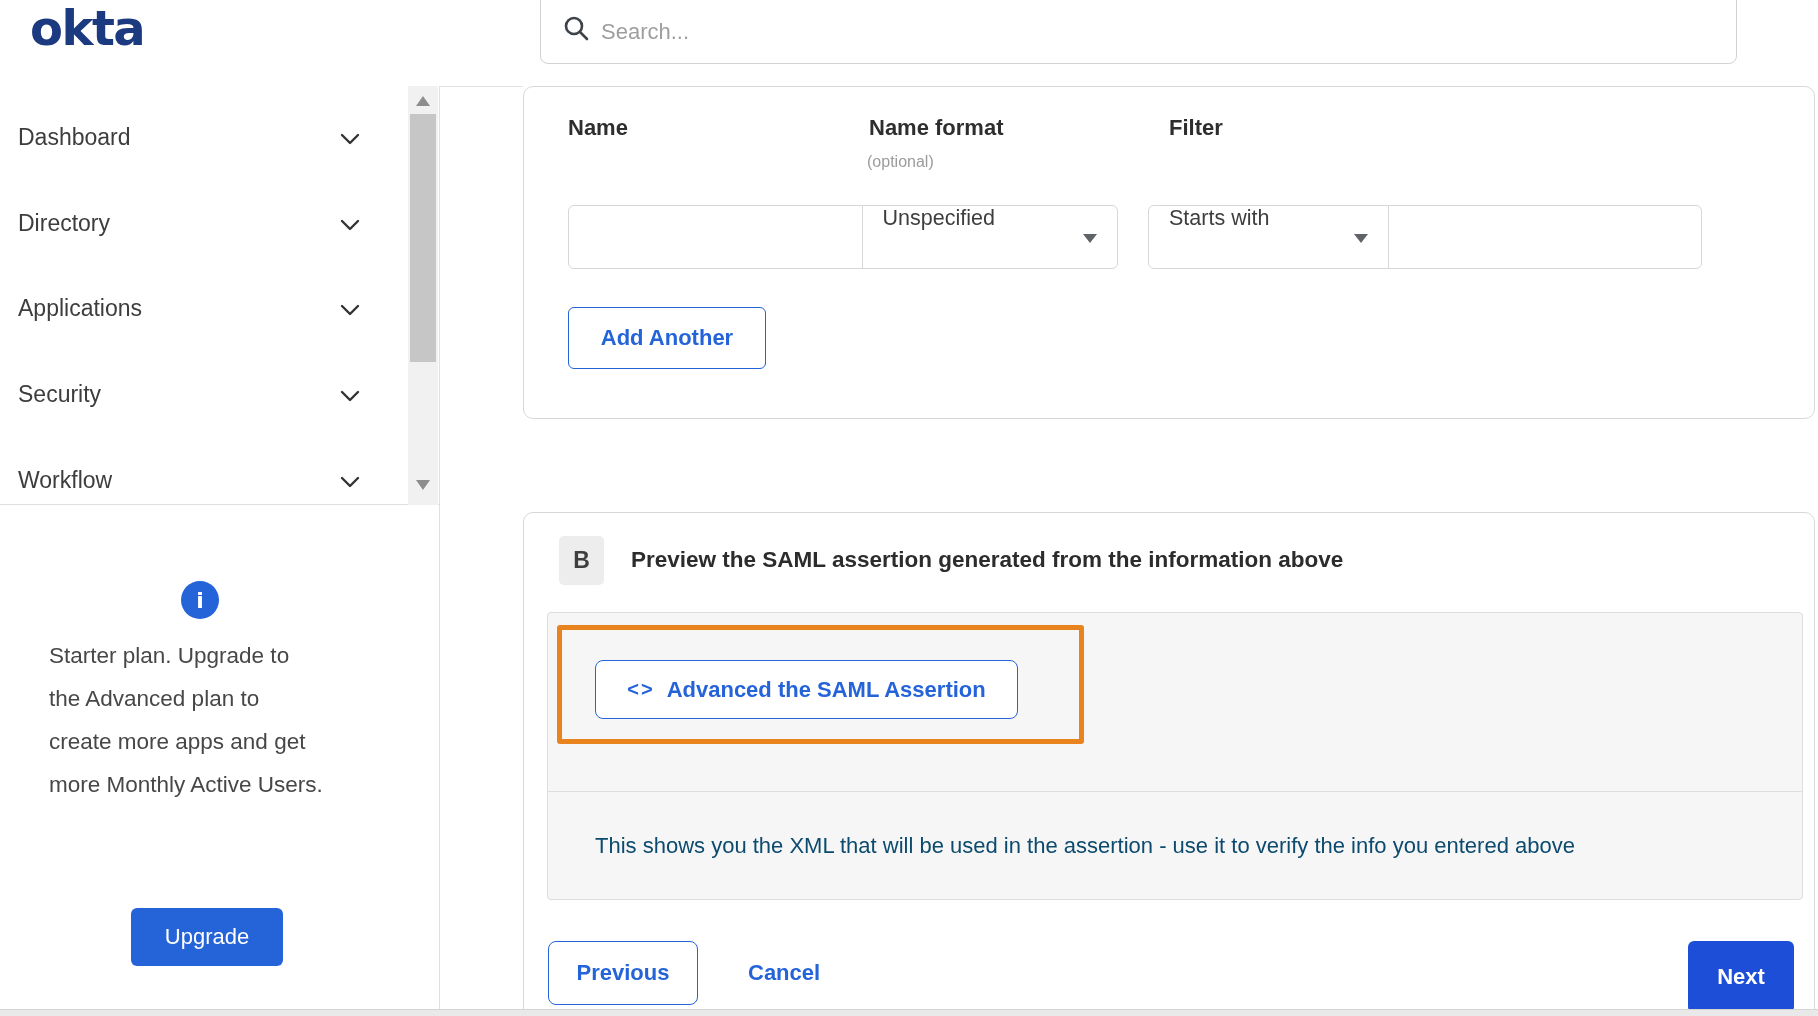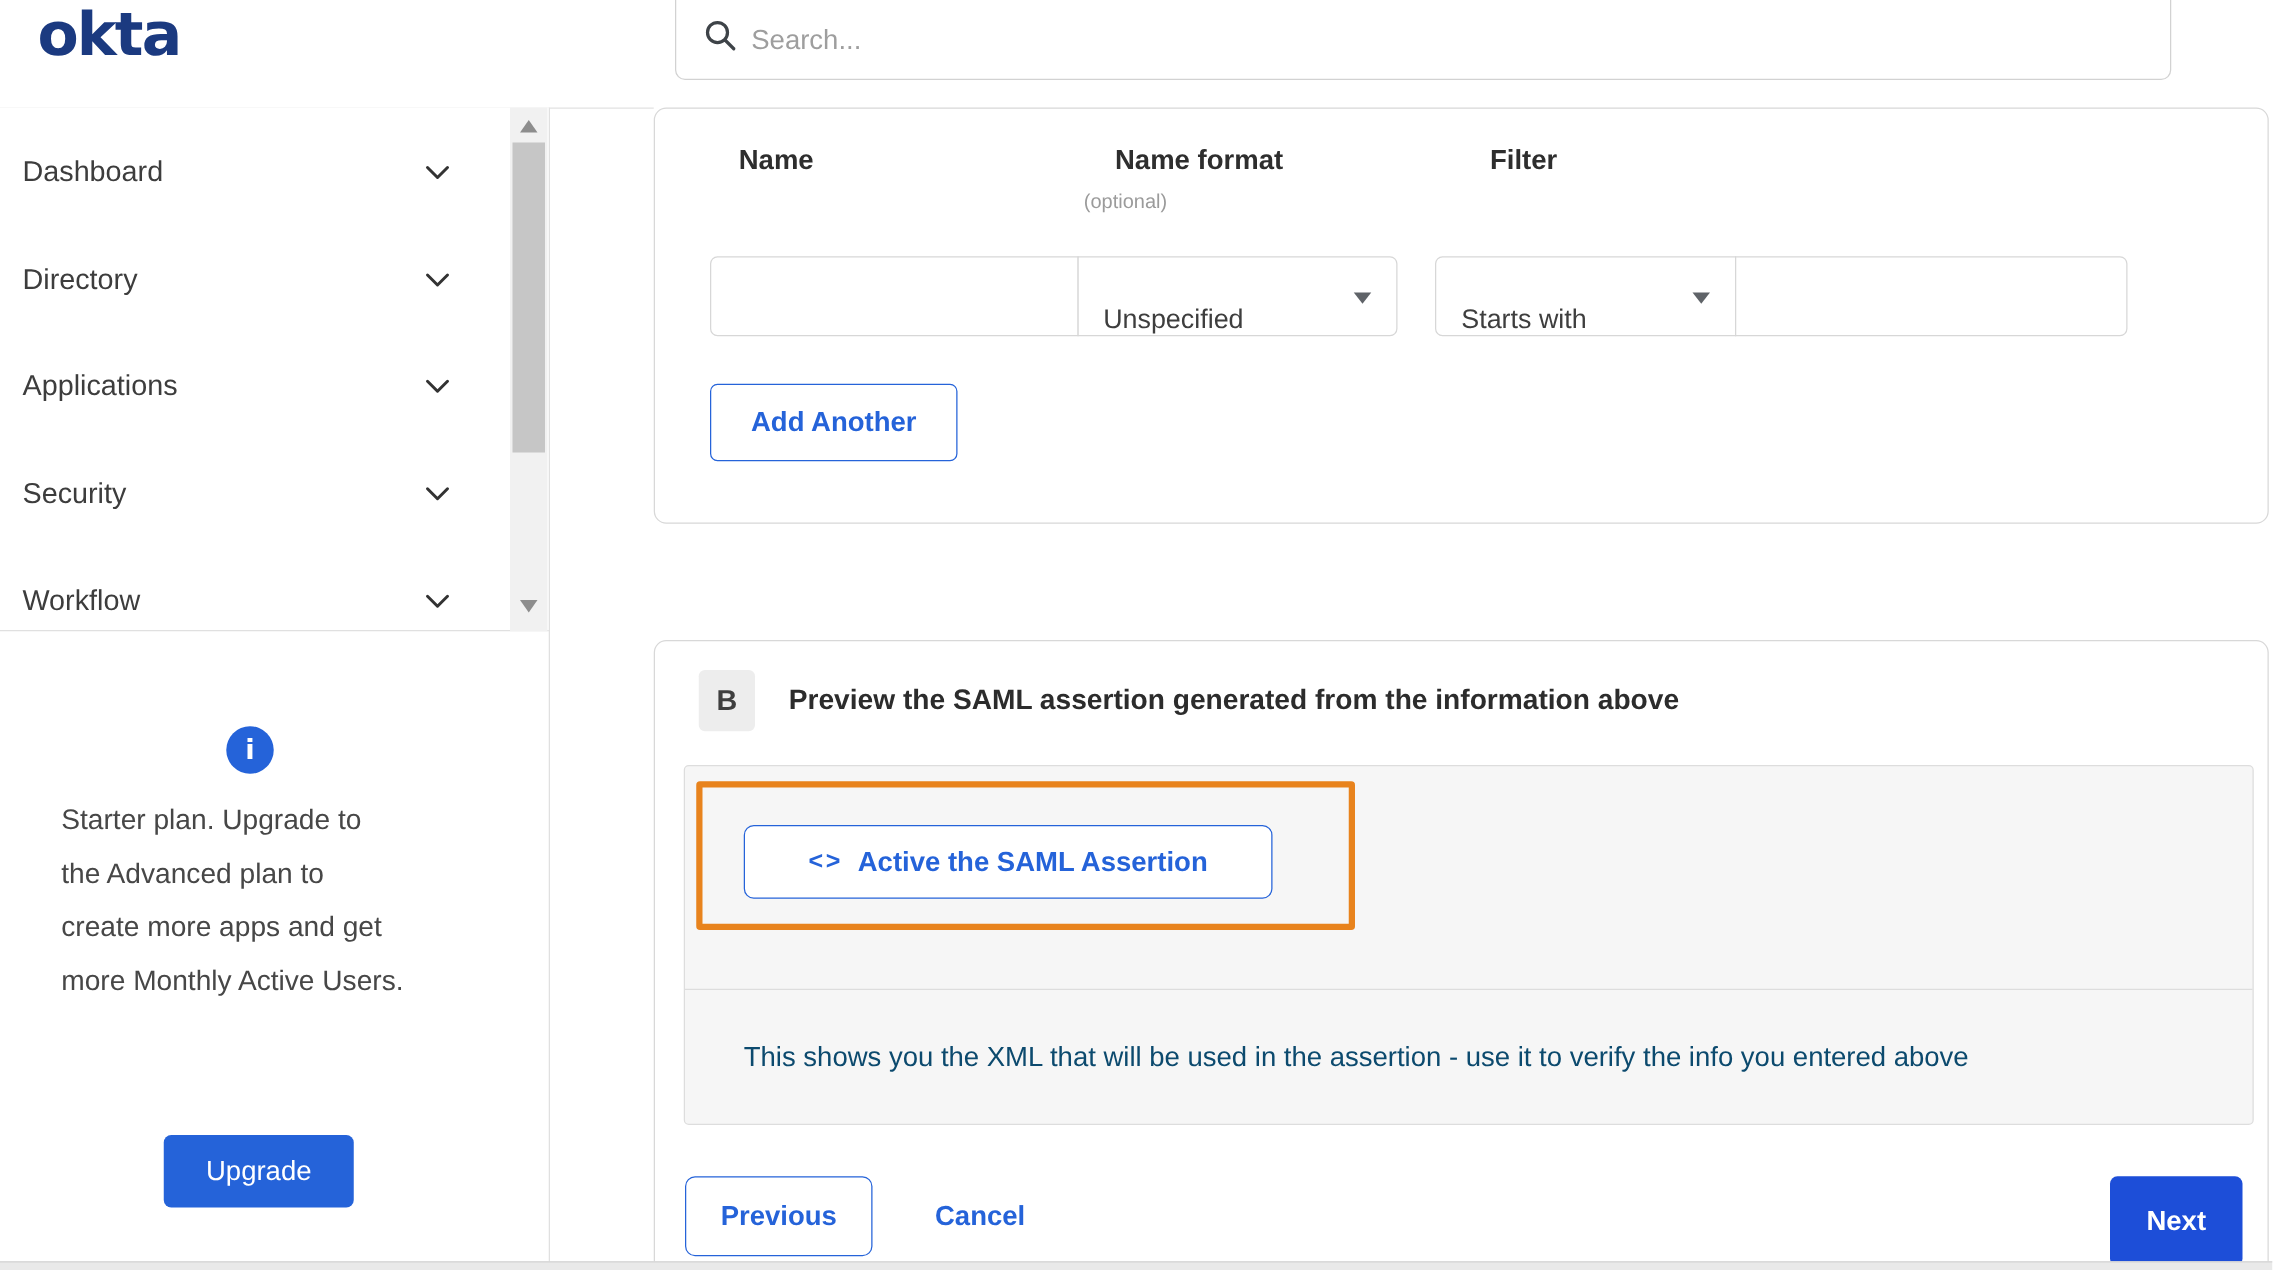--- a/index.html
+++ b/index.html
@@ -64,30 +64,30 @@
     border:none; border-radius:6px; display:flex; align-items:center; justify-content:center;
     cursor:pointer; font-family:"Liberation Sans", sans-serif;
   }
   
   .panel {
     position:absolute; left:523px; width:1292px; background:#fff;
     border:1.5px solid #d8d8d8; border-radius:10px;
   }
   .panel-a { top:86px; height:333px; }
   .panel-b { top:512px; height:540px; }
-  .col-head { position:absolute; top:28px; font-size:22px; font-weight:700; color:#2e2e2e;margin-left:23px; }
+  .col-head { position:absolute; top:28px; font-size:22px; font-weight:700; color:#2e2e2e; }
   .col-sub  { position:absolute; top:66px; font-size:16px; color:#9b9b9b; }
   .tb-input {
     position:absolute; top:118px; height:64px; border:1.5px solid #d7d7d7;
     background:#fff; outline:none; font-size:21.5px; padding:0 16px;
     font-family:"Liberation Sans", sans-serif; color:#3c3c3c;
   }
   .dd-select {
     position:absolute; top:118px; height:64px; border:1.5px solid #d7d7d7;
-    background:#fff; display:flex; align-items:flex-end; cursor:pointer;
+    background:#fff; display:flex; align-items:flex-start; cursor:pointer;
     font-size:21.5px; color:#3e3e3e; padding-left:20px;
   }
   .dd-caret {
     position:absolute; right:20px; top:28px; width:0; height:0;
     border-left:7px solid transparent; border-right:7px solid transparent;
     border-top:9px solid #5f6368;
   }
   .rL { border-radius:6px 0 0 6px; }
   .rR { border-radius:0 6px 6px 0; margin-left:-1.5px; }
   .btn-outline {
@@ -237,21 +237,21 @@
   <button class="btn-outline add-btn">Add Another</button>
 </div>
 
 <div class="panel panel-b">
   <div class="b-badge">B</div>
   <div class="b-title">Preview the SAML assertion generated from the information above</div>
 
   <div class="sub-panel">
     <button class="btn-outline preview-btn">
       <span class="code-glyph">&lt;&gt;</span>
-      <span>Active the SAML Assertion</span>
+      <span>Advanced the SAML Assertion</span>
     </button>
     <div class="highlight-box"></div>
     <div class="sub-divider"></div>
     <div class="hint-text">This shows you the XML that will be used in the assertion - use it to verify the info you entered above</div>
   </div>
 
   <button class="btn-outline prev-btn">Previous</button>
   <span class="cancel-link">Cancel</span>
   <button class="next-btn">Next</button>
 </div>

